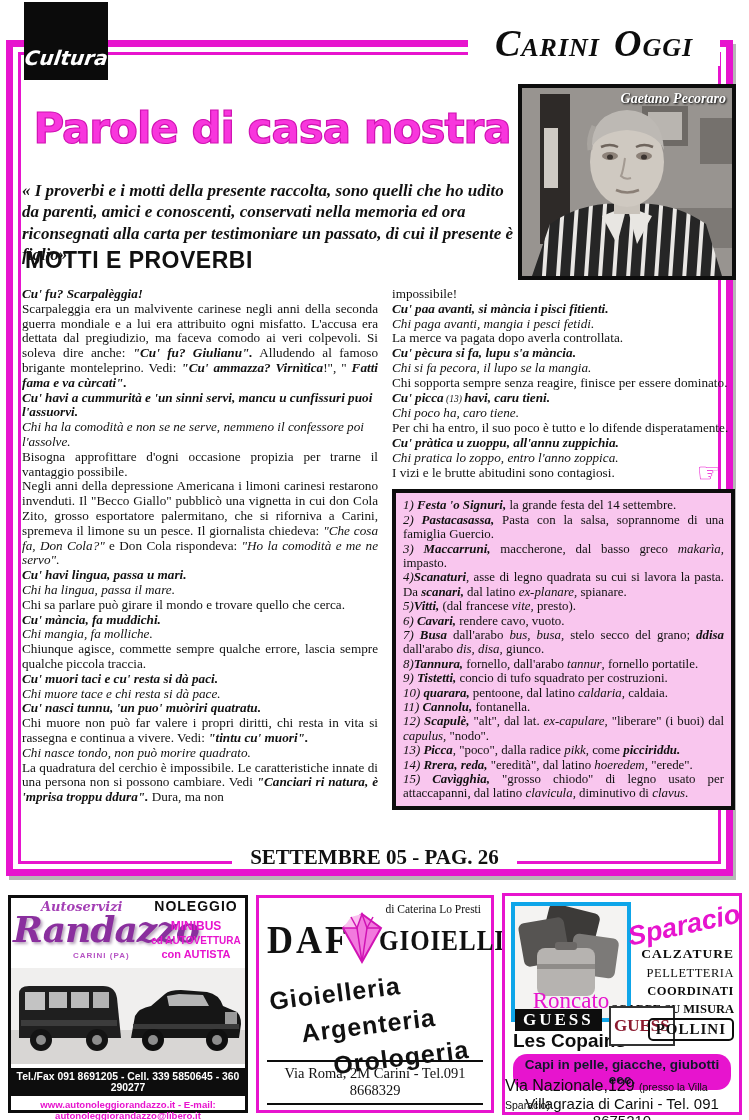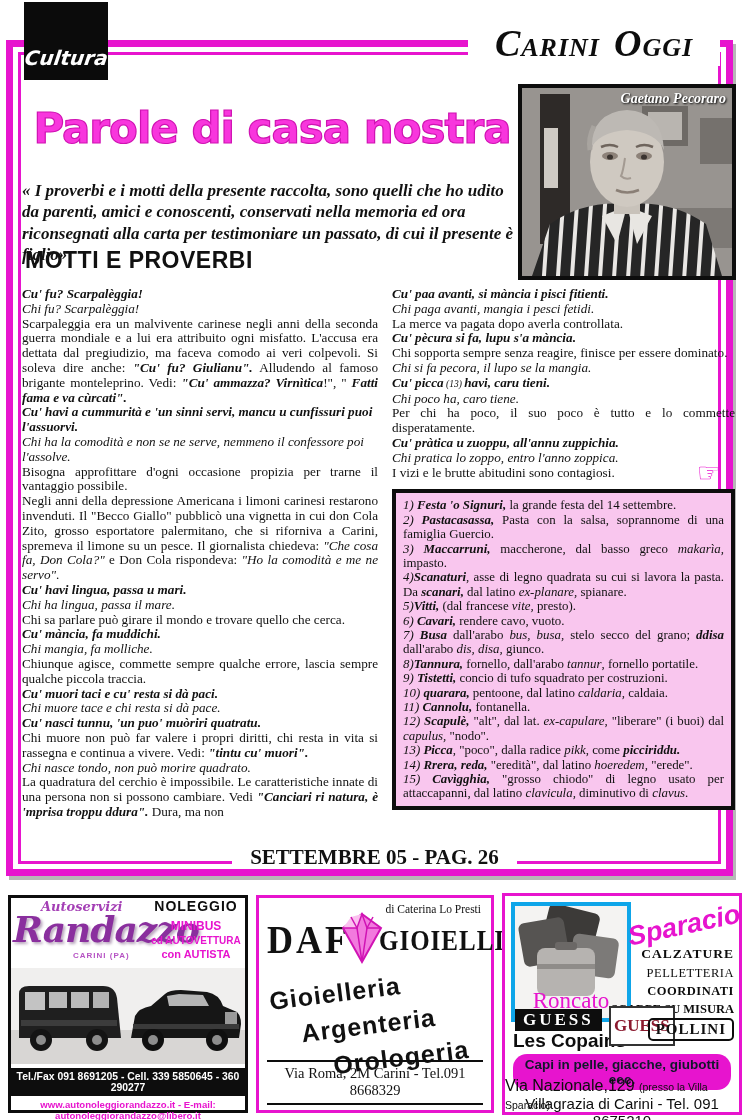--- a/index.html
+++ b/index.html
@@ -187,50 +187,50 @@
 
   <h1 class="title">Parole di casa nostra</h1>
 
   <p class="intro">« I proverbi e i motti della presente raccolta, sono  quelli che ho udito da parenti, amici e conoscenti, conservati  nella  memoria  ed ora riconsegnati alla carta per testimoniare un passato, di cui il presente è figlio»</p>
 
   <h2 class="motti">MOTTI E PROVERBI</h2>
 
   <div class="cols">
     <div class="col col-left">
         <p class="para sic"><span>Cu' fu? Scarpalèggia!</span></p>
-        <p class="para ita"><span>Chi fu? Scarpalèggia!</span></p>
         <p class="para exp"><span>Scarpaleggia era un malvivente carinese negli anni della seconda guerra mondiale e a lui era attribuito ogni misfatto. L'accusa era dettata dal pregiudizio, ma faceva comodo ai veri colpevoli. Si soleva dire anche: </span><span class="b">"Cu' fu? Giulianu".</span><span> Alludendo al famoso brigante monteleprino. Vedi: </span><span class="b">"Cu' ammazza? Virnìtica</span><span>!", " </span><span class="b">Fatti fama e va cùrcati".</span></p>
         <p class="para sic"><span>Cu' havi a cummurità e 'un sinni servi, mancu u cunfissuri puoi l'assuorvi.</span></p>
         <p class="para ita"><span>Chi ha la comodità e non se ne serve, nemmeno il confessore poi l'assolve.</span></p>
         <p class="para exp"><span>Bisogna approfittare d'ogni occasione propizia per trarne il vantaggio possibile.</span></p>
         <p class="para exp"><span>Negli anni della depressione Americana i limoni carinesi restarono invenduti. Il "Becco Giallo" pubblicò una vignetta in cui don Cola Zito, grosso esportatore palermitano, che si riforniva a Carini, spremeva il limone su un pesce. Il giornalista chiedeva: </span><span class="i">"Che cosa fa, Don Cola?"</span><span> e Don Cola rispondeva: </span><span class="i">"Ho la comodità e me ne servo"</span><span>.</span></p>
         <p class="para sic"><span>Cu' havi lingua, passa u mari.</span></p>
         <p class="para ita"><span>Chi ha lingua, passa il mare.</span></p>
         <p class="para exp"><span>Chi sa parlare può girare il mondo e trovare quello che cerca.</span></p>
         <p class="para sic"><span>Cu' mància, fa muddichi.</span></p>
         <p class="para ita"><span>Chi mangia, fa molliche.</span></p>
         <p class="para exp"><span>Chiunque agisce, commette sempre qualche errore, lascia sempre qualche piccola traccia.</span></p>
         <p class="para sic"><span>Cu' muori taci e cu' resta si dà paci.</span></p>
         <p class="para ita"><span>Chi muore tace e chi resta si dà pace.</span></p>
         <p class="para sic"><span>Cu' nasci tunnu, 'un puo' muòriri quatratu.</span></p>
         <p class="para exp"><span>Chi muore non può far valere i propri diritti, chi resta in vita si rassegna e continua a vivere. Vedi: </span><span class="b">"tintu cu' muori".</span></p>
         <p class="para ita"><span>Chi nasce tondo, non può morire quadrato.</span></p>
         <p class="para exp"><span>La quadratura del cerchio è impossibile. Le caratteristiche innate di una persona non si possono cambiare. Vedi </span><span class="b">"Canciari ri natura, è 'mprisa troppu ddura".</span><span> Dura, ma non</span></p>
       </div>
     <div class="col col-right">
       <div>
+          <p class="para exp"><span>impossibile!</span></p>
           <p class="para sic"><span>Cu' paa avanti, si mància i pisci fitienti.</span></p>
           <p class="para ita"><span>Chi paga avanti, mangia i pesci fetidi.</span></p>
           <p class="para exp"><span>La merce va pagata dopo averla controllata.</span></p>
           <p class="para sic"><span>Cu' pècura si fa, lupu s'a mància.</span></p>
+          <p class="para ita"><span>Chi si fa pecora, il lupo se la mangia.</span></p>
           <p class="para exp"><span>Chi sopporta sempre senza reagire, finisce per essere dominato.</span></p>
-          <p class="para ita"><span>Chi si fa pecora, il lupo se la mangia.</span></p>
           <p class="para sic"><span>Cu' picca</span><span class="ref"> (13) </span><span>havi, caru tieni.</span></p>
           <p class="para ita"><span>Chi poco ha, caro tiene.</span></p>
-          <p class="para exp"><span>Per chi ha poco, il suo poco è tutto e lo commette disperatamente.</span></p>
+          <p class="para exp"><span>Per chi ha entro, il suo poco è tutto e lo difende disperatamente.</span></p>
           <p class="para sic"><span>Cu' pràtica u zuoppu, all'annu zuppichia.</span></p>
           <p class="para ita"><span>Chi pratica lo zoppo, entro l'anno zoppica.</span></p>
           <p class="para exp"><span>I vizi e le brutte abitudini sono contagiosi.</span><span class="manicule">☞</span></p>
         </div>
       <div class="glossary">
           <p class="para gl"><span class="num">1) </span><span class="bi">Festa 'o Signuri,</span><span> la grande festa del 14 settembre.</span></p>
           <p class="para gl"><span class="num">2) </span><span class="bi">Pastacasassa,</span><span> Pasta con la salsa, soprannome di una famiglia Guercio.</span></p>
           <p class="para gl"><span class="num">3) </span><span class="bi">Maccarruni,</span><span> maccherone, dal basso greco </span><span class="i">makarìa,</span><span> impasto.</span></p>
           <p class="para gl"><span class="num">4)</span><span class="bi">Scanaturi</span><span>, asse di legno quadrata su cui si lavora la pasta. Da </span><span class="bi">scanari,</span><span> dal latino </span><span class="i">ex-planare,</span><span> spianare.</span></p>
           <p class="para gl"><span class="num">5)</span><span class="bi">Vitti,</span><span> (dal francese </span><span class="i">vite,</span><span> presto).</span></p>

